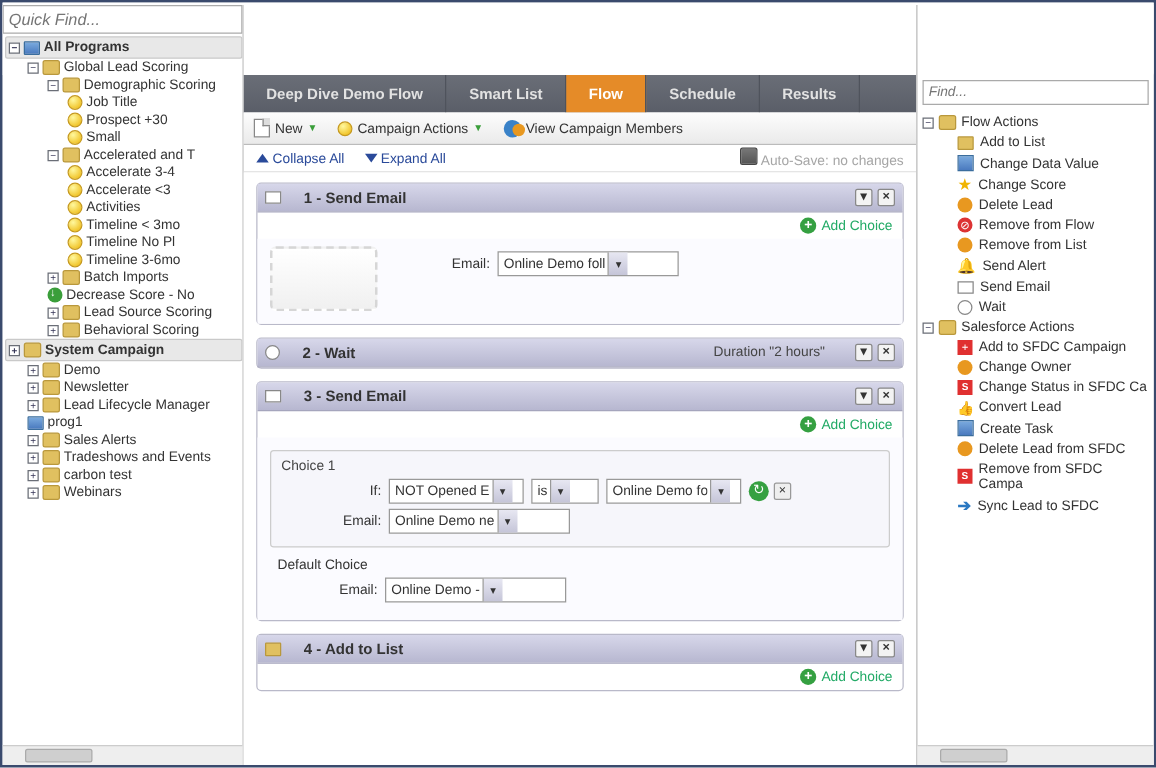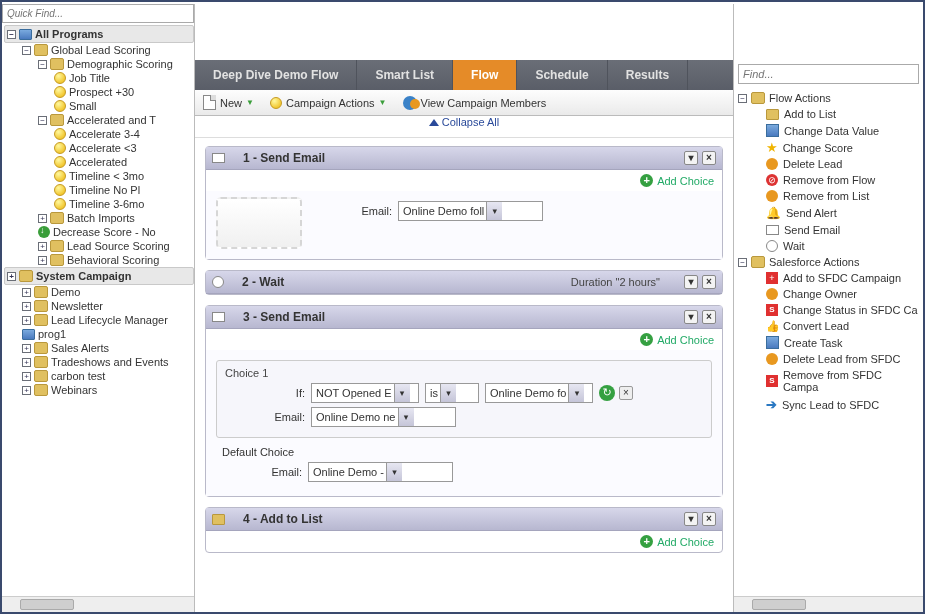--- a/index.html
+++ b/index.html
@@ -23,37 +23,37 @@
 
 
 .toolbar { background: linear-gradient(#fdfdfd,#eaeaea); border-bottom: 1px solid #bbb; height: 26px; display: flex; align-items: center; gap: 16px; padding-left: 8px; font-size: 11px; margin-left: 193px; }
 .toolbar .tb-item { display: flex; align-items: center; gap: 4px; cursor: pointer; }
 
 
 .body { display: flex; flex: 1; overflow: hidden; position: relative; margin-top: -56px; }
 
 
 .left { width: 193px; border-right: 1px solid #bbb; background: #fff; display: flex; flex-direction: column; }
-.left input.quick { width: 100%; border: 1px solid #aaa; padding: 3px 4px; font-size: 10px; font-style: italic; color: #888; }
+.left input.quick { width: 100%; border: 1px solid #aaa; padding: 3px 4px; font-size: 13px; font-style: italic; color: #888; }
 .tree { flex: 1; overflow: auto; padding: 2px 0 0 2px; }
 .tree-row { display: flex; align-items: center; gap: 3px; padding: 1px 0; white-space: nowrap; cursor: pointer; }
 .tree-row.bold { font-weight: bold; background: #e8e8e8; border: 1px solid #c9c9c9; border-radius: 2px; padding: 2px 2px; }
 .ind0{padding-left:2px}.ind1{padding-left:18px}.ind2{padding-left:34px}.ind3{padding-left:50px}
 .toggle { width:9px; height:9px; border:1px solid #6a6e77; background:#fff; font-size:8px; line-height:7px; text-align:center; color:#335; }
 .folder { width:14px; height:12px; background:#e0c060; border:1px solid #b9983c; border-radius:2px; }
 .bulb { width:12px; height:12px; border-radius:50%; background:radial-gradient(circle at 35% 30%, #fff89e, #f2c832 70%); border:1px solid #c69a20; }
 .arrowdn { width:12px;height:12px;border-radius:50%;background:#3a9e3a;position:relative;}
 .arrowdn::after{content:"↓";color:#fff;font-size:9px;position:absolute;left:2px;top:-1px;}
 .bookicon { width:13px;height:11px;background:linear-gradient(#7aaade,#4a7abf);border:1px solid #3a6d9d;border-radius:1px; }
 .hscroll { height: 16px; border-top: 1px solid #ccc; background: #eee; position: relative; }
 .hscroll-thumb { position: absolute; left: 18px; top: 2px; width: 54px; height: 11px; background: #cfcfcf; border: 1px solid #aaa; border-radius: 2px; }
 
 
 .center { flex: 1; display: flex; flex-direction: column; background: #fff; padding-top: 56px; }
-.exp-bar { display: flex; align-items: center; gap: 16px; height: 22px; padding: 0 10px; border-bottom: 1px solid #ddd; color: #2a4a9a; font-size: 11px; flex-direction: column; }
+.exp-bar { display: flex; align-items: center; gap: 16px; height: 22px; padding: 0 10px; border-bottom: 1px solid #ddd; color: #2a4a9a; font-size: 11px; }
 .exp-bar .spacer { flex: 1; }
 .exp-bar .autosave { color: #a6a6a6; }
 .triup { width:0;height:0;border-left:5px solid transparent;border-right:5px solid transparent;border-bottom:7px solid #2a4a9a;display:inline-block;}
 .tridn { width:0;height:0;border-left:5px solid transparent;border-right:5px solid transparent;border-top:7px solid #2a4a9a;display:inline-block;}
 .flow-scroll { flex:1; overflow-y: scroll; padding: 8px 10px; background: #fff; }
 
 .step { border: 1px solid #b9b9c9; border-radius: 4px; margin-bottom: 10px; background: #fff; }
 .step-head { background: linear-gradient(#d7d7ea,#b7b7d0); border-bottom: 1px solid #a5a5bd; padding: 4px 6px; display: flex; align-items: center; gap: 18px; font-weight: bold; color: #333; }
 .step-head .title { font-size: 12px; }
 .step-head .meta { margin-left: auto; font-weight: normal; color: #444; font-size: 11px; }
@@ -174,21 +174,21 @@
             <div class="tree-row ind3">
               <span class="bulb"></span>
               <span>Accelerate 3-4</span>
             </div>
             <div class="tree-row ind3">
               <span class="bulb"></span>
               <span>Accelerate &lt;3</span>
             </div>
             <div class="tree-row ind3">
               <span class="bulb"></span>
-              <span>Accelerated</span>
+              <span>Activities</span>
             </div>
             <div class="tree-row ind3">
               <span class="bulb"></span>
               <span>Timeline &lt; 3mo</span>
             </div>
             <div class="tree-row ind3">
               <span class="bulb"></span>
               <span>Timeline No Pl</span>
             </div>
             <div class="tree-row ind3">

